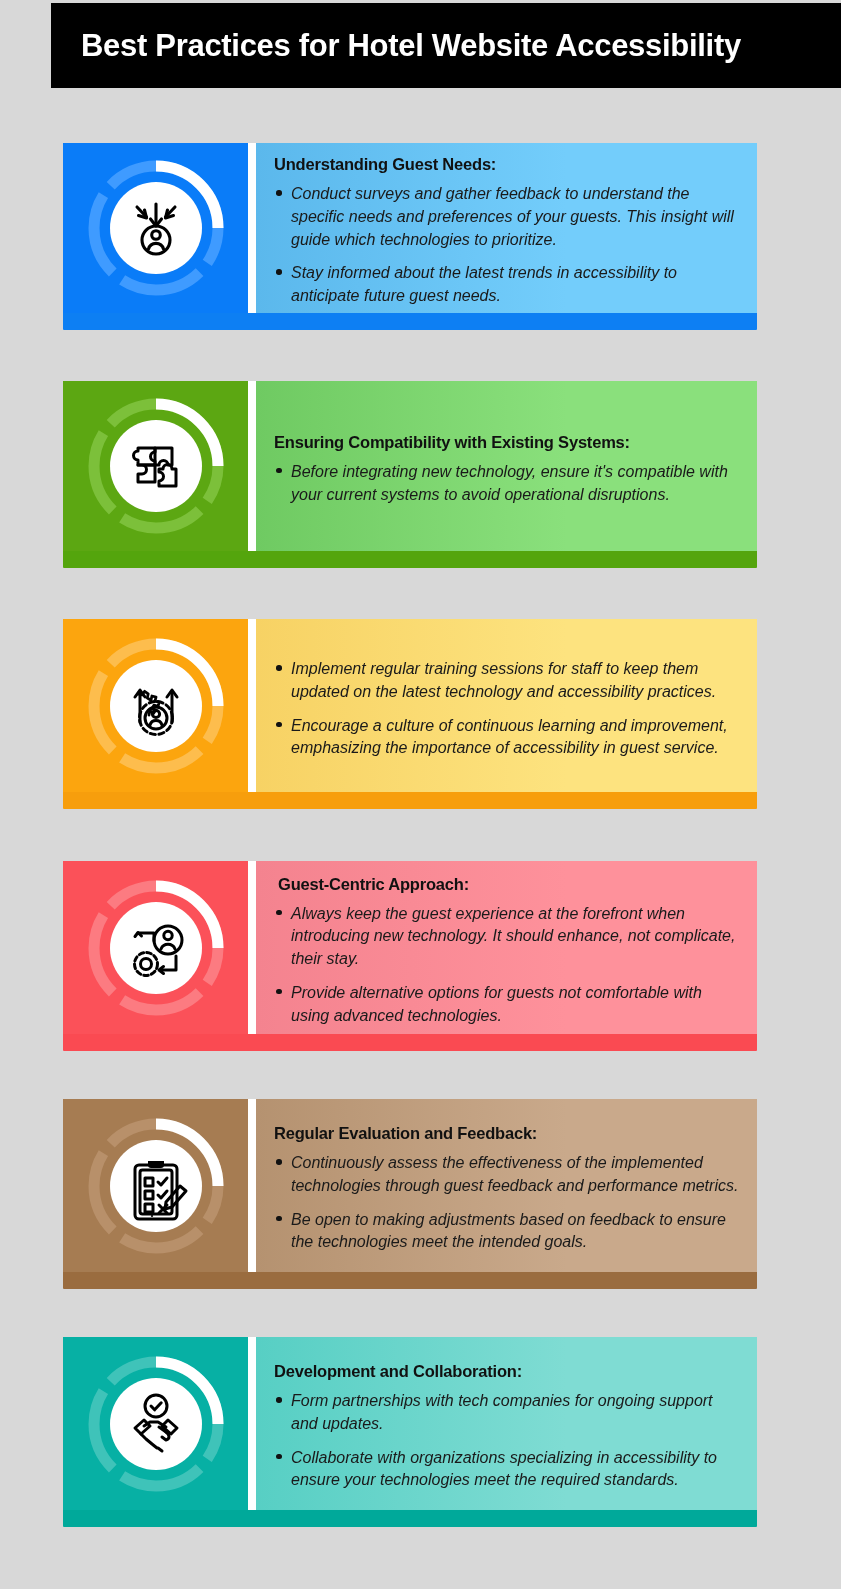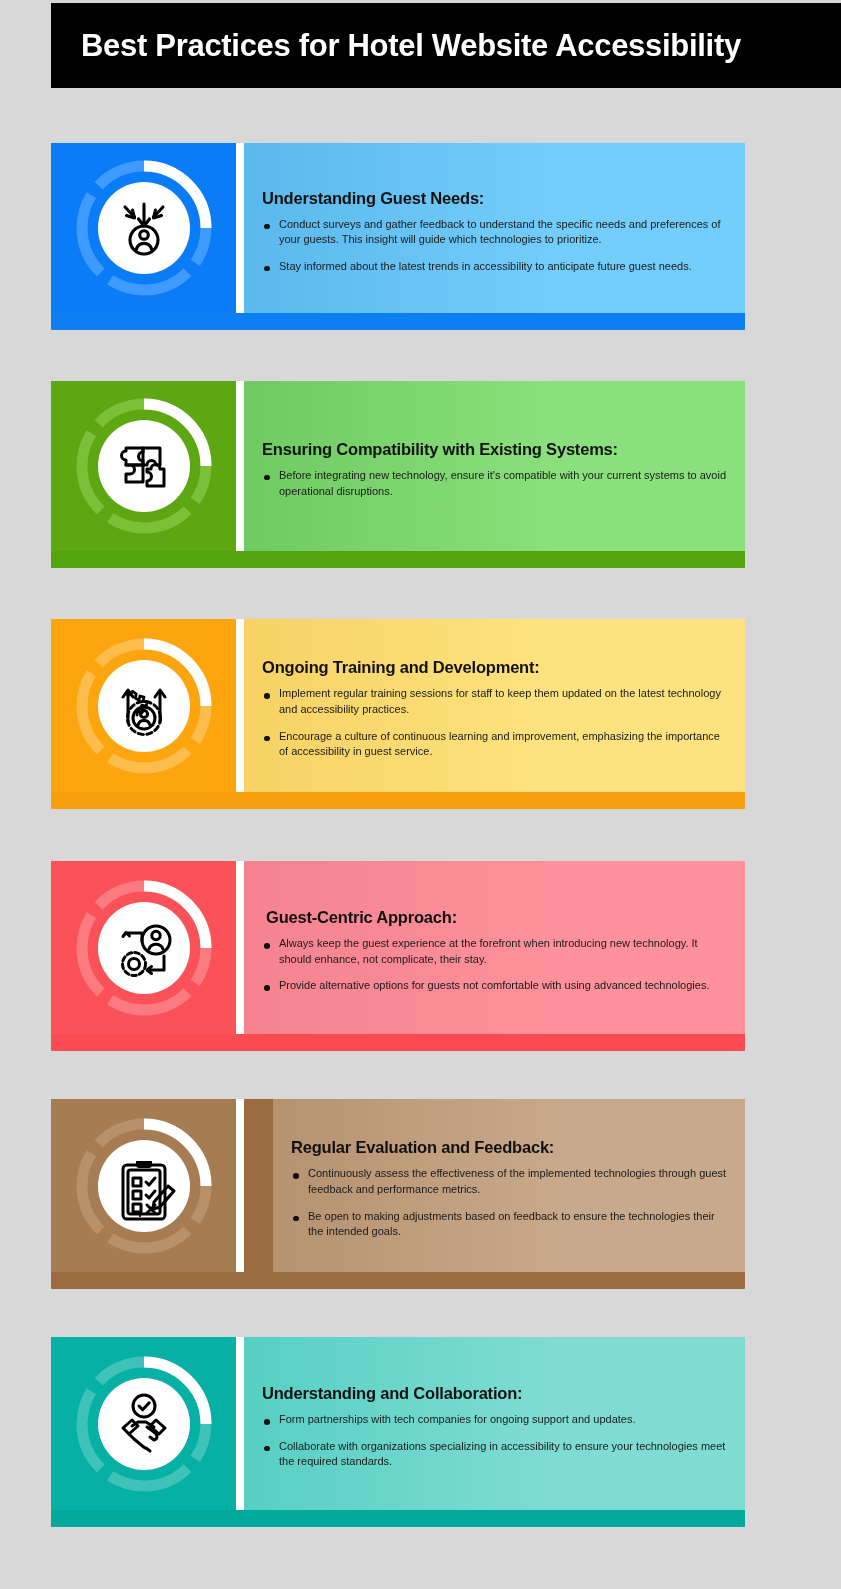--- a/index.html
+++ b/index.html
@@ -40,21 +40,21 @@
   
   .cards {
     position: absolute;
     left: 0;
     top: 88px;
     width: 841px;
   }
 
   .card {
     position: absolute;
-    left: 51px;
+    left: 63px;
     width: 694px;
   }
 
   
   .card-base {
     position: absolute;
     left: 0;
     top: 0;
     width: 100%;
     height: 100%;
@@ -109,24 +109,25 @@
     color: #111111;
     margin-bottom: 9px;
     letter-spacing: -0.2px;
   }
 
   .bullets { list-style: none; }
 
   .bullet {
     position: relative;
     padding-left: 17px;
-    font-size: 11px;
+    font-size: 16px;
     line-height: 1.42;
     color: #1a1a1a;
     margin-bottom: 11px;
+    font-style: italic;
   }
   .bullet:last-child { margin-bottom: 0; }
   .bullet::before {
     content: "";
     position: absolute;
     left: 2px;
     top: 7px;
     width: 5.5px;
     height: 5.5px;
     border-radius: 50%;
@@ -241,21 +242,20 @@
       <path d="M70 95 a6.3 6.3 0 0 1 12 0"></path>
     </g>
             </g>
     </svg>
         </div>
     </div>
 
     <div class="divider"></div>
 
     <div class="text-panel" style="background:linear-gradient(90deg, #f7d264 0%, #fde37f 62%, #fde37f 100%);">
-      <div class="card-title">Ongoing Training and Development:</div>
       <ul class="bullets">
           <li class="bullet">Implement regular training sessions for staff to keep them updated on the latest technology and accessibility practices.</li>
           <li class="bullet">Encourage a culture of continuous learning and improvement, emphasizing the importance of accessibility in guest service.</li>
         </ul>
     </div>
   </div>
   <div class="card" style="top:773px;height:190px;">
     <div class="card-base" style="background:#fa4a52;"></div>
 
     <div class="icon-panel" style="background:#fb5159;">
@@ -320,25 +320,25 @@
       <path d="M86 92 L100 76 l6 5 L92 97 l-7 2 z"></path>
       <circle cx="72" cy="106" r="1.1" fill="#000" stroke="none"></circle>
     </g>
             </g>
     </svg>
         </div>
     </div>
 
     <div class="divider"></div>
 
-    <div class="text-panel" style="background:linear-gradient(90deg, #b59270 0%, #c9a98b 62%, #c9a98b 100%);margin-left:29px;">
+    <div class="text-panel" style="background:linear-gradient(90deg, #b59270 0%, #c9a98b 62%, #c9a98b 100%);">
       <div class="card-title">Regular Evaluation and Feedback:</div>
       <ul class="bullets">
           <li class="bullet">Continuously assess the effectiveness of the implemented technologies through guest feedback and performance metrics.</li>
-          <li class="bullet">Be open to making adjustments based on feedback to ensure the technologies their the intended goals.</li>
+          <li class="bullet">Be open to making adjustments based on feedback to ensure the technologies meet the intended goals.</li>
         </ul>
     </div>
   </div>
   <div class="card" style="top:1249px;height:190px;">
     <div class="card-base" style="background:#00a99a;"></div>
 
     <div class="icon-panel" style="background:#07b0a4;">
       <div class="icon-art">
           <svg viewBox="0 0 152 152" xmlns="http://www.w3.org/2000/svg">
 
@@ -359,20 +359,20 @@
       <path d="M86 84 c4 3 4 7 0 8 l-4-3"></path>
     </g>
             </g>
     </svg>
         </div>
     </div>
 
     <div class="divider"></div>
 
     <div class="text-panel" style="background:linear-gradient(90deg, #57cfc4 0%, #7fdcd3 62%, #7fdcd3 100%);">
-      <div class="card-title">Understanding and Collaboration:</div>
+      <div class="card-title">Development and Collaboration:</div>
       <ul class="bullets">
           <li class="bullet">Form partnerships with tech companies for ongoing support and updates.</li>
           <li class="bullet">Collaborate with organizations specializing in accessibility to ensure your technologies meet the required standards.</li>
         </ul>
     </div>
   </div>
   </div>
 
 </body></html>

